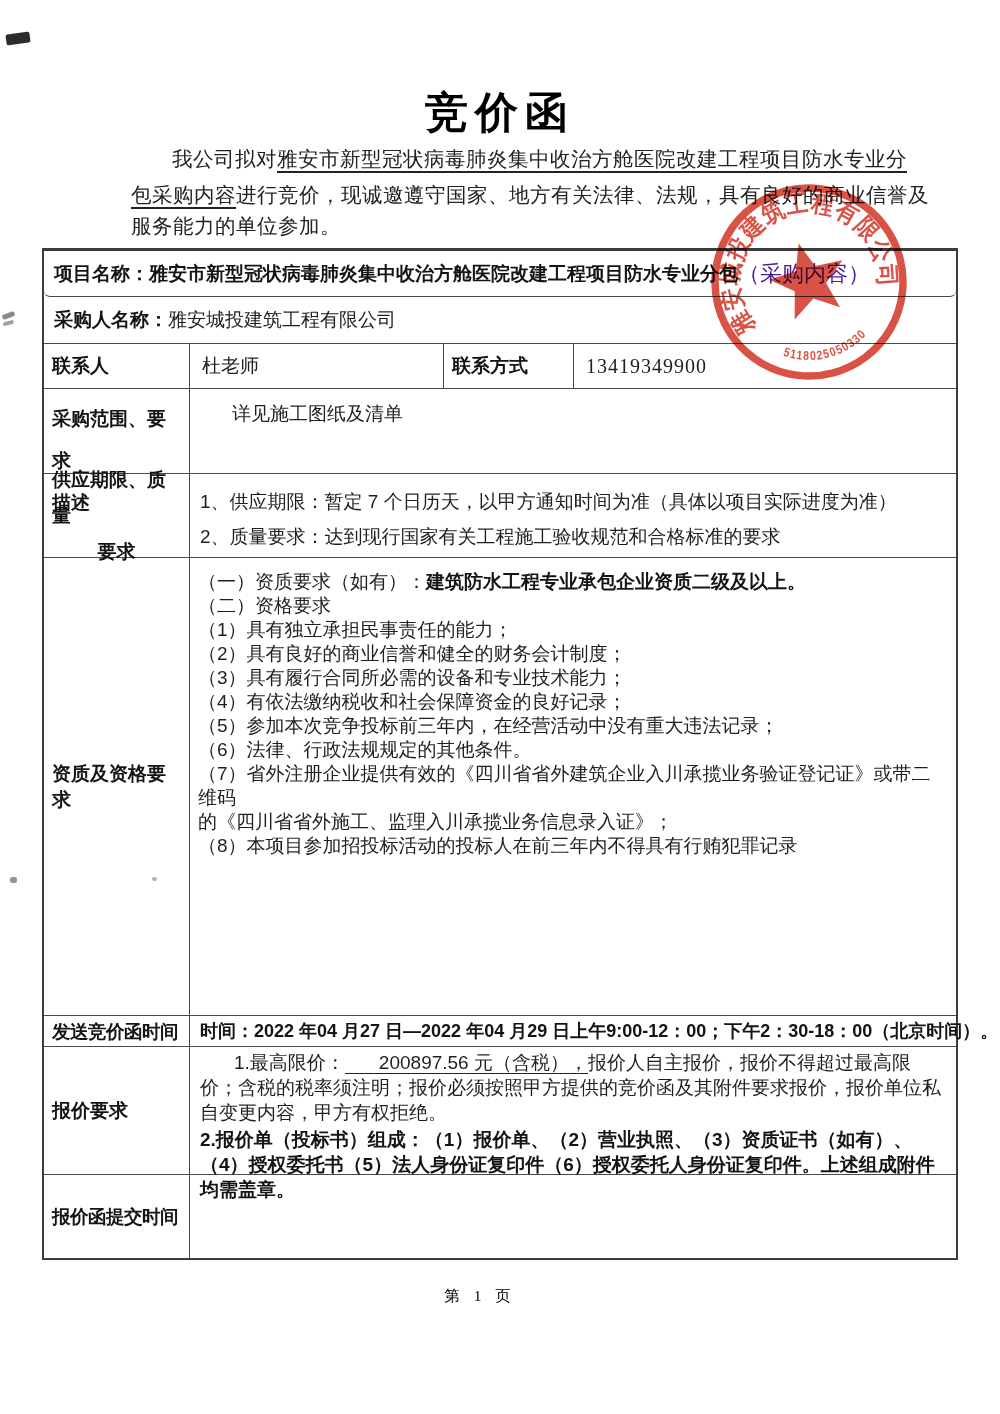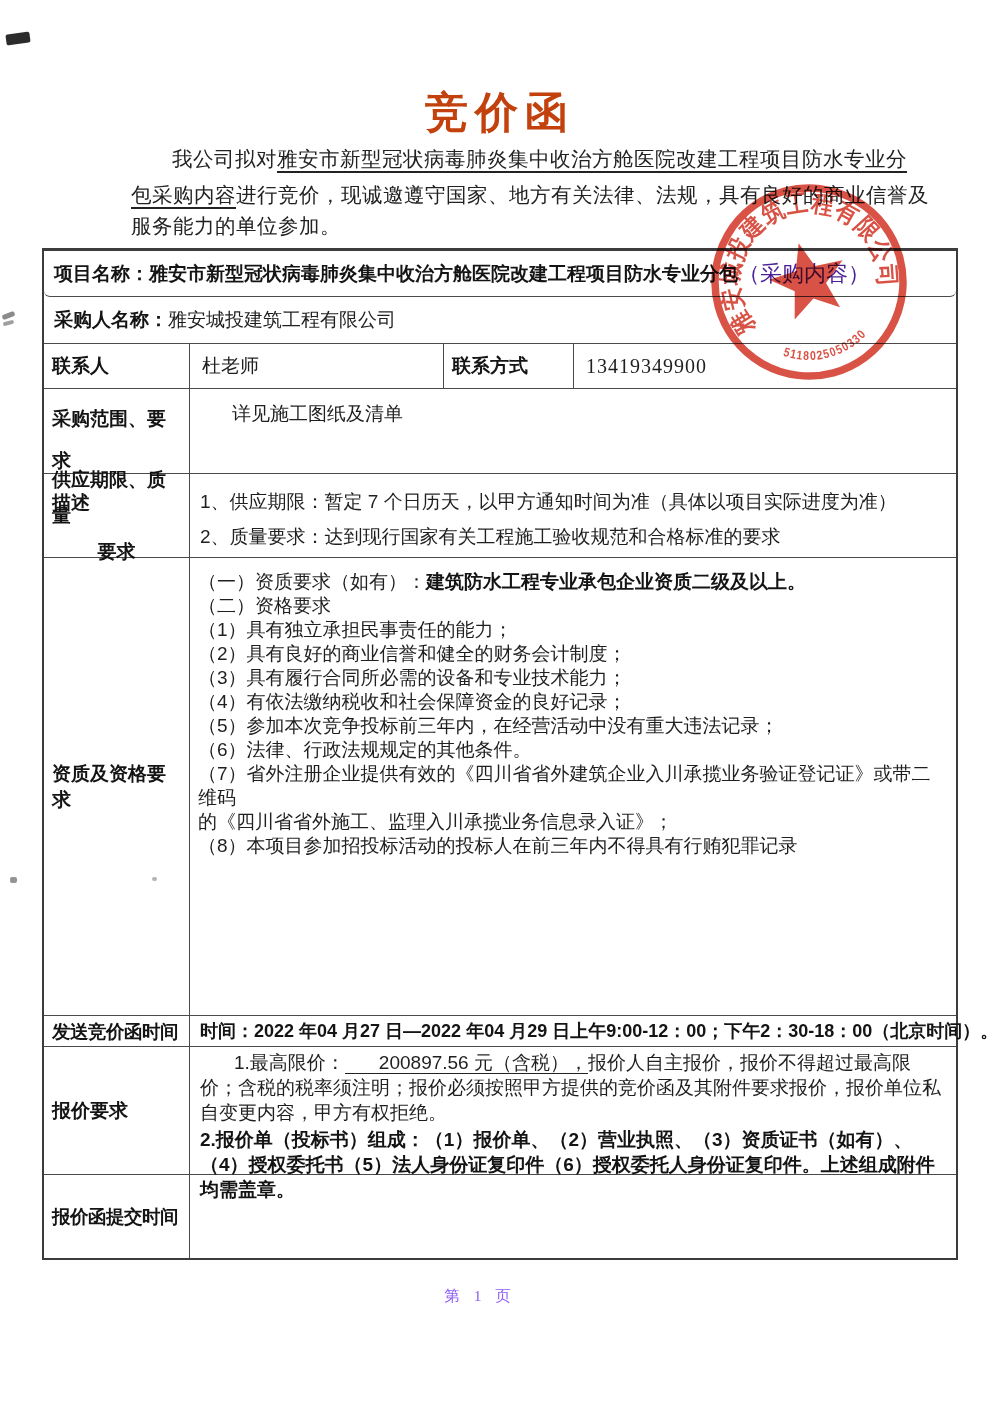--- a/index.html
+++ b/index.html
@@ -15,21 +15,21 @@
   .artifact { position: absolute; background: #2c2c2c; border-radius: 2px; }
   .a1 { left: 6px;  top: 33px;  width: 24px; height: 11px; transform: rotate(-8deg); }
   .a2 { left: 2px;  top: 313px; width: 13px; height: 5px;  opacity: .55; transform: rotate(-20deg); }
   .a3 { left: 3px;  top: 321px; width: 11px; height: 4px;  opacity: .45; transform: rotate(-15deg); }
   .a4 { left: 10px; top: 877px; width: 7px;  height: 6px;  opacity: .5; }
   .a5 { left: 152px; top: 877px; width: 5px; height: 4px;  opacity: .35; }
 
   .title {
     position: absolute; top: 84px; left: 0; width: 100%;
     text-align: center;
-    font-size: 43px; font-weight: bold; color: #c2410c;
+    font-size: 43px; font-weight: bold; color: #000000;
     letter-spacing: 7px;
     font-family: "Liberation Serif", serif;
   }
   .intro { position: absolute; left: 115px; width: 780px; font-size: 20.5px; color: #222; }
   .intro .ln { position: absolute; left: 0; white-space: nowrap; letter-spacing: 0.5px; }
   .ln1 { top: 0; }
   .ln2 { top: 36px; }
   .ln3 { top: 67px; }
   .indent { display: inline-block; width: 41px; }
   .u { border-bottom: 2px solid #222; padding-bottom: 1px; }
@@ -90,21 +90,21 @@
   .r8 .p2 { margin-top: 2px; }
   .u2 { border-bottom: 1.8px solid #222; }
   .pad-l { display: inline-block; width: 34px; }
   .r9 { height: 83px; }
   .r9 .lbl { font-size: 18.5px; letter-spacing: -0.5px; }
   .r9 .val { padding: 5px 8px 0 10px; line-height: 27px; }
   .u3 { border-bottom: 1.8px solid #222; padding: 0 8px; }
 
   .footer {
     position: absolute; top: 1286px; left: 0; width: 96%;
-    text-align: center; font-size: 15.5px; color: #8b5cf6; letter-spacing: 5px;
+    text-align: center; font-size: 15.5px; color: #000000; letter-spacing: 5px;
     font-family: "Liberation Serif", serif;
   }
 
   
   .seal {
     position: absolute; left: 687px; top: 160px;
     width: 244px; height: 244px;
     transform: rotate(-15deg);
     mix-blend-mode: multiply;
     opacity: 0.88;

